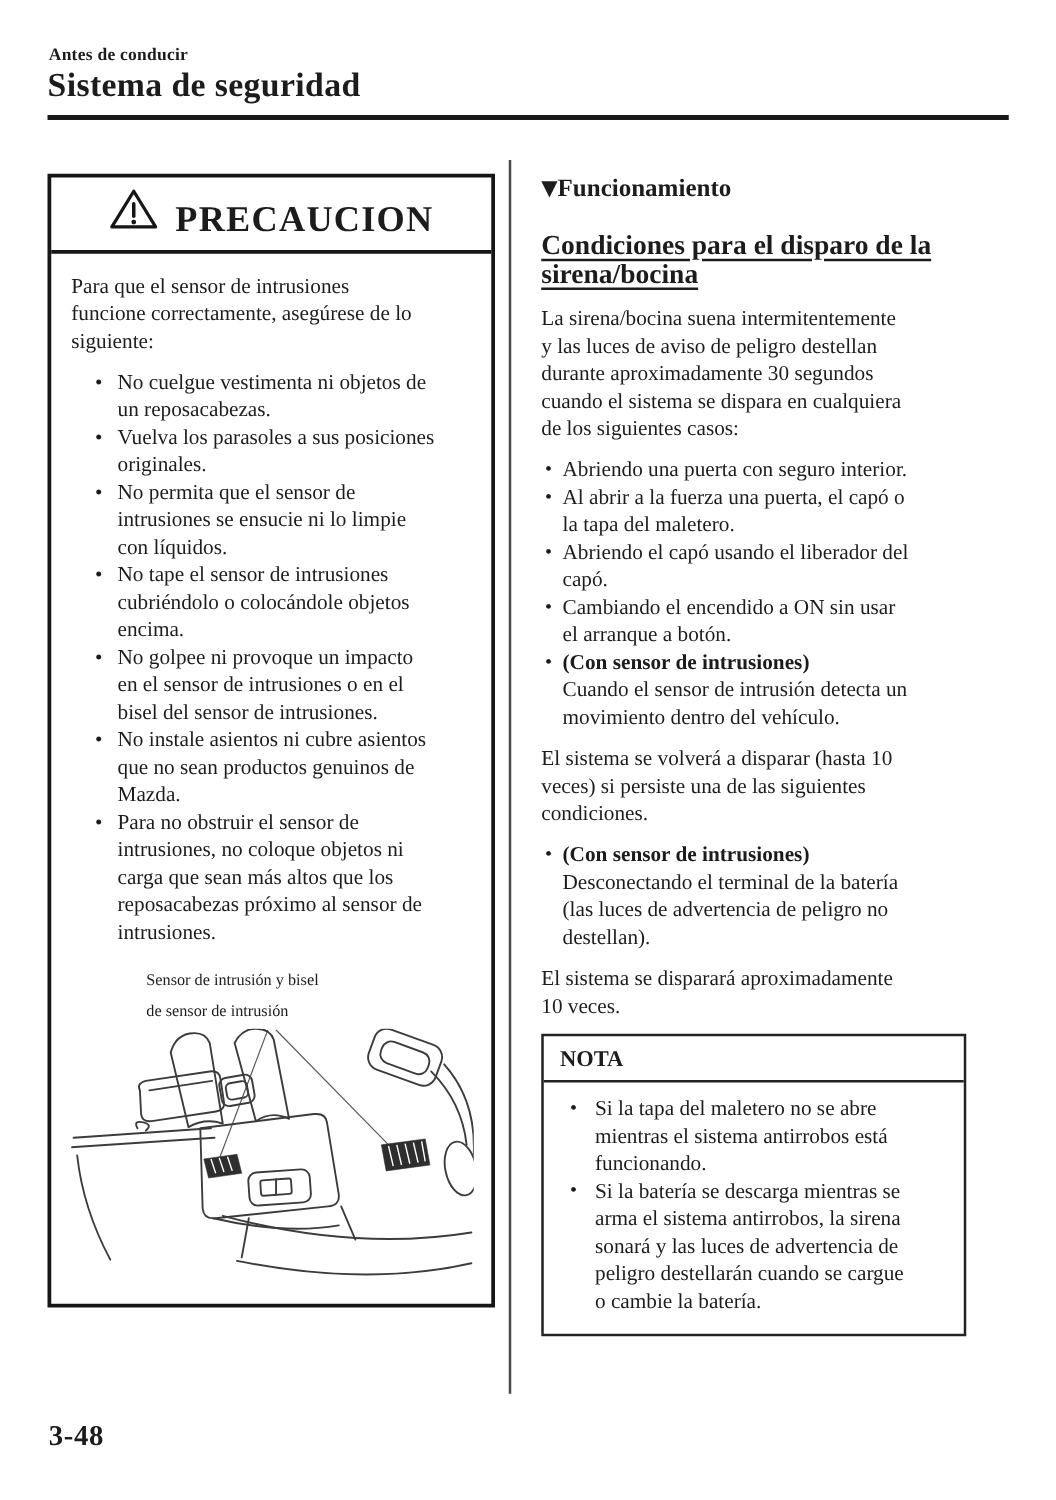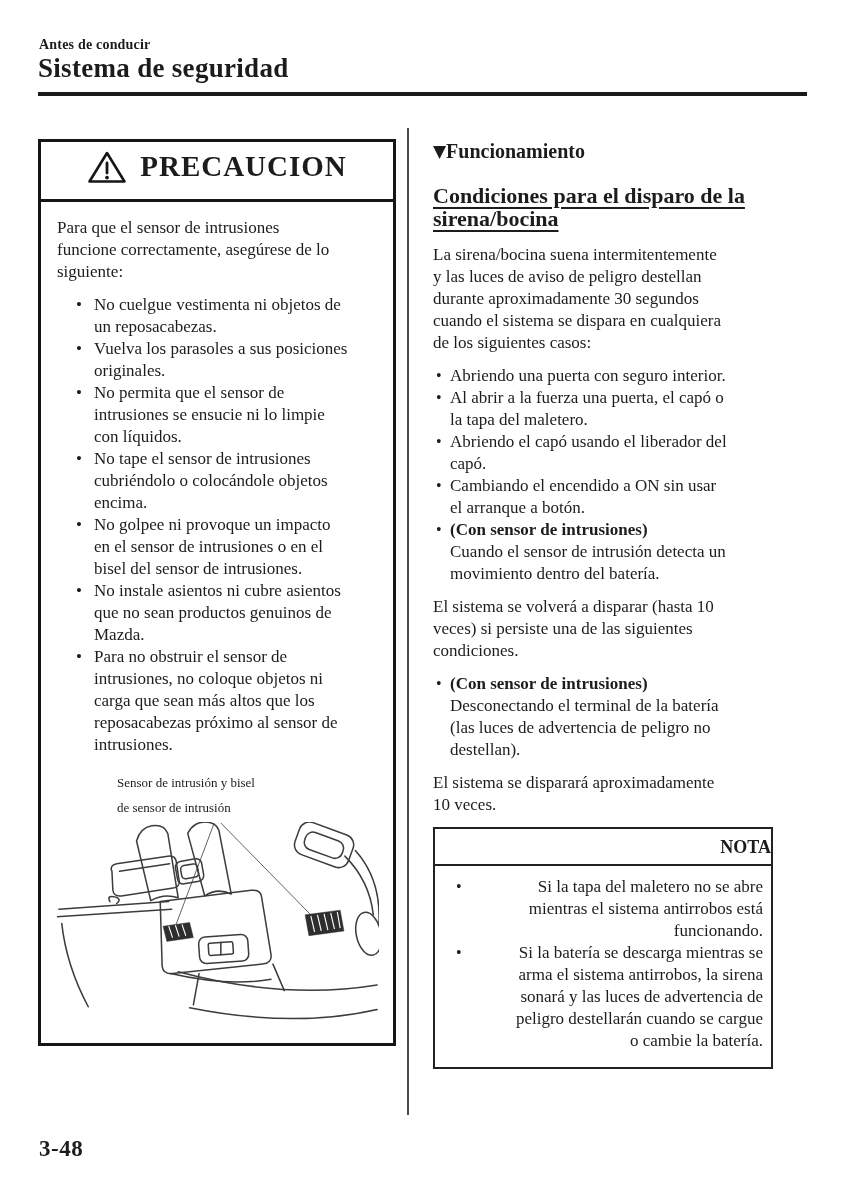--- a/index.html
+++ b/index.html
@@ -30,21 +30,21 @@
     position:absolute; left:407px; top:128px; width:2px; height:987px;
     background:#4a4a4a;
   }
 
   
   .caution-box {
     position:absolute; left:38px; top:139px; width:358px; height:907px;
     border:3px solid #161616; box-sizing:border-box; background:#fff;
   }
   .caution-title {
-    display:flex; align-items:flex-start; justify-content:center; gap:13px;
+    display:flex; align-items:flex-end; justify-content:center; gap:13px;
     padding:8px 0 7px 0; border-bottom:3px solid #161616;
     font-size:29px; font-weight:bold; letter-spacing:1px;
   }
   .caution-body { padding:15px 14px 0 16px; font-size:17px; line-height:22px; }
   .caution-intro { margin-bottom:11px; }
   .blist .bitem { position:relative; padding-left:37px; }
   .blist .bitem::before {
     content:"\2022"; position:absolute; left:19px; top:0; font-size:17px;
   }
   .figure { margin-top:14px; }
@@ -67,21 +67,20 @@
   .rlist .bitem::before {
     content:"\2022"; position:absolute; left:3px; top:0; font-size:16px;
   }
   .bullet-lead { font-weight:bold; display:block; }
   .bullet-lead:empty { display:none; }
 
   
   .note-box {
     width:340px; border:2px solid #222; box-sizing:border-box; background:#fff;
     margin-top:0;
-    text-align:right;
   }
   .note-title {
     font-size:18px; font-weight:bold; padding:7px 0 6px 13px;
     border-bottom:2px solid #222;
   }
   .note-body { padding:10px 8px 15px 0; }
   .nlist .bitem { position:relative; padding-left:41px; }
   .nlist .bitem::before {
     content:"\2022"; position:absolute; left:21px; top:0; font-size:16px;
   }
@@ -239,21 +238,21 @@
 
       <div class="bitem">
         
         <span class="pre">Cambiando el encendido a ON sin usar
 el arranque a botón.</span>
       </div>
 
       <div class="bitem">
         <span class="bullet-lead">(Con sensor de intrusiones)</span>
         <span class="pre">Cuando el sensor de intrusión detecta un
-movimiento dentro del batería.</span>
+movimiento dentro del vehículo.</span>
       </div>
     </div>
 
   <div class="para pre">El sistema se volverá a disparar (hasta 10
 veces) si persiste una de las siguientes
 condiciones.</div>
 
   <div class="rlist">
 
       <div class="bitem">

